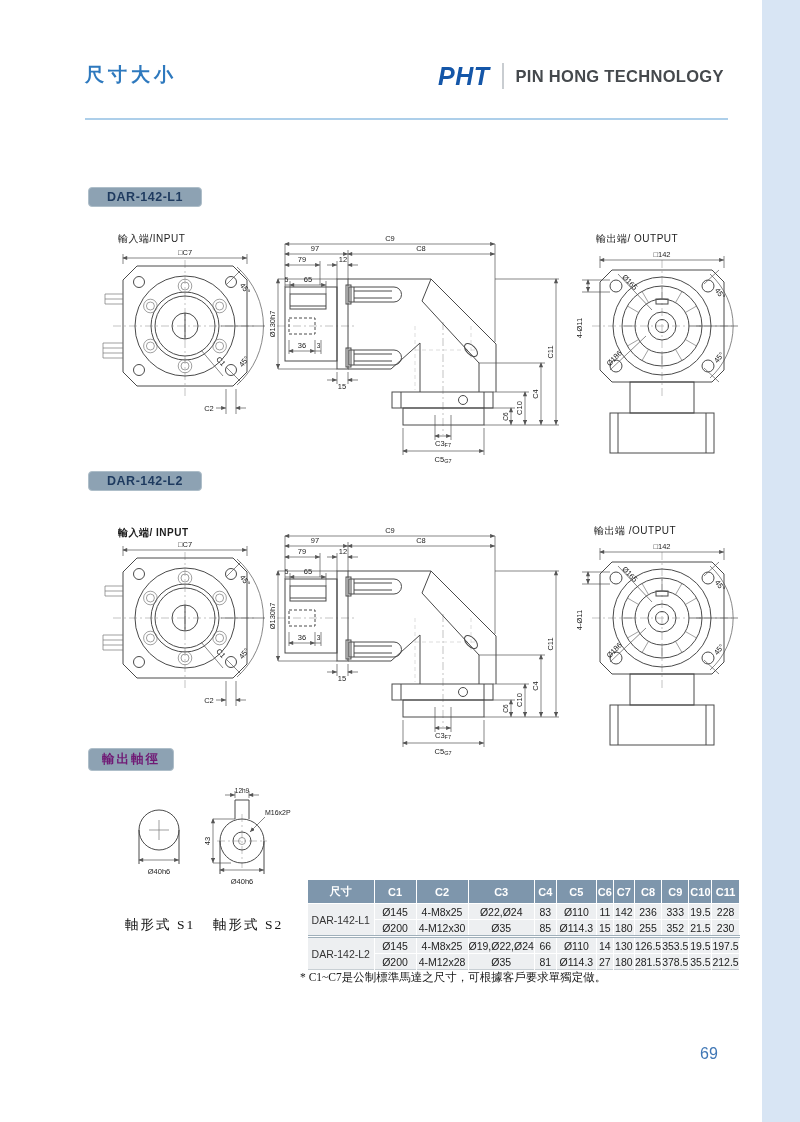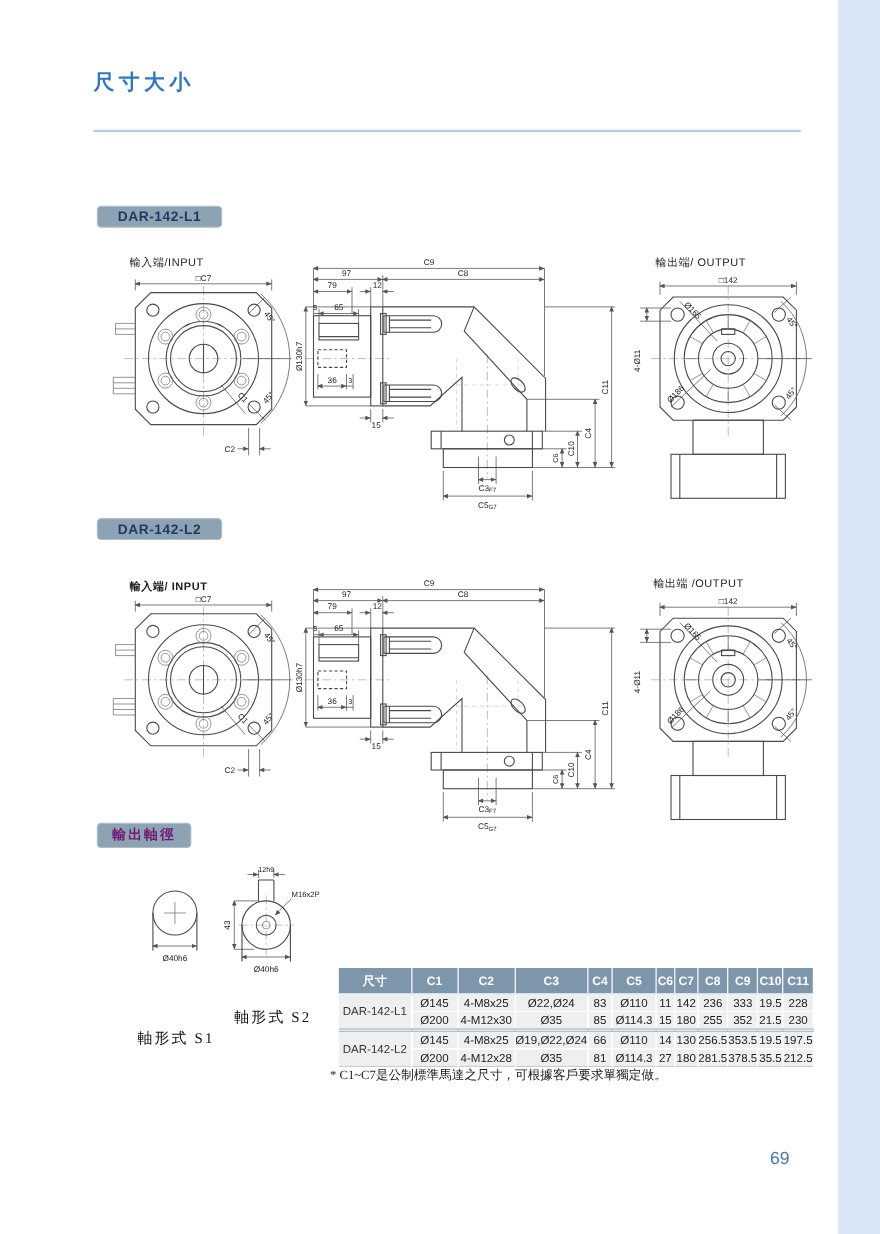--- a/index.html
+++ b/index.html
@@ -62,20 +62,25 @@
     <marker id="mS" orient="auto" markerWidth="8" markerHeight="8" refX="1" refY="3">
         <path d="M7,0 L0,3 L7,6 Z" fill="#555"></path>
       </marker>
   </defs>
 </svg>
 
 <div class="page">
   <div class="side-accent"></div>
 
   <div class="page-title">尺寸大小</div>
+  <div class="brand">
+    <span class="logo">PHT</span>
+    <span class="divider"></span>
+    <span class="name">PIN HONG TECHNOLOGY</span>
+  </div>
   <div class="header-rule"></div>
 
   <div class="badge" style="left:88px;top:187px;">DAR-142-L1</div>
   <div class="drawing-label" style="left:118px;top:232px;">輸入端/INPUT</div>
   <div class="drawing-label" style="left:596px;top:232px;">輸出端/ OUTPUT</div>
   <div class="drawings-wrap" style="top:230px;">
 
   <svg class="drw in-view" width="175" height="175" viewBox="0 0 175 175">
     <path class="cl" d="M90,14 V150 M18,80 H162"></path>
     <g class="ln">
@@ -418,21 +423,21 @@
     <path class="dim" d="M20,33 H42 M20,77 H38"></path>
     <path class="dim ar" d="M20,33 V77"></path>
     <text class="dt" transform="translate(16.5,55) rotate(-90)">43</text>
     <text x="72" y="29" font-size="7" fill="#222">M16x2P</text>
     <path class="dim arE" d="M72,31 L57,46"></path>
     <path class="ln" d="M27,55 V88 M71,55 V88"></path>
     <path class="dim ar" d="M27,84 H71"></path>
     <text class="dt" x="49" y="98">Ø40h6</text>
   </svg>
 
-  <div class="shaft-label" style="left:125px;top:916px;margin-top:19px;">軸形式  S1</div>
+  <div class="shaft-label" style="left:125px;top:916px;">軸形式  S1</div>
   <div class="shaft-label" style="left:213px;top:916px;">軸形式  S2</div>
 
   <table class="dim-table">
     <colgroup>
       <col style="width:66px">
         <col style="width:42px">
         <col style="width:52px">
         <col style="width:60px">
       <col style="width:22px">
         <col style="width:40px">
@@ -489,21 +494,21 @@
       </tr>
       <tr class="group-start2">
         <td class="model" rowspan="2">DAR-142-L2</td>
         <td>Ø145</td>
         <td>4-M8x25</td>
         <td>Ø19,Ø22,Ø24</td>
         <td>66</td>
         <td>Ø110</td>
         <td>14</td>
         <td>130</td>
-        <td>256.5</td>
+        <td>126.5</td>
         <td>353.5</td>
         <td>19.5</td>
         <td>197.5</td>
       </tr>
       <tr>
         <td>Ø200</td>
         <td>4-M12x28</td>
         <td>Ø35</td>
         <td>81</td>
         <td>Ø114.3</td>

